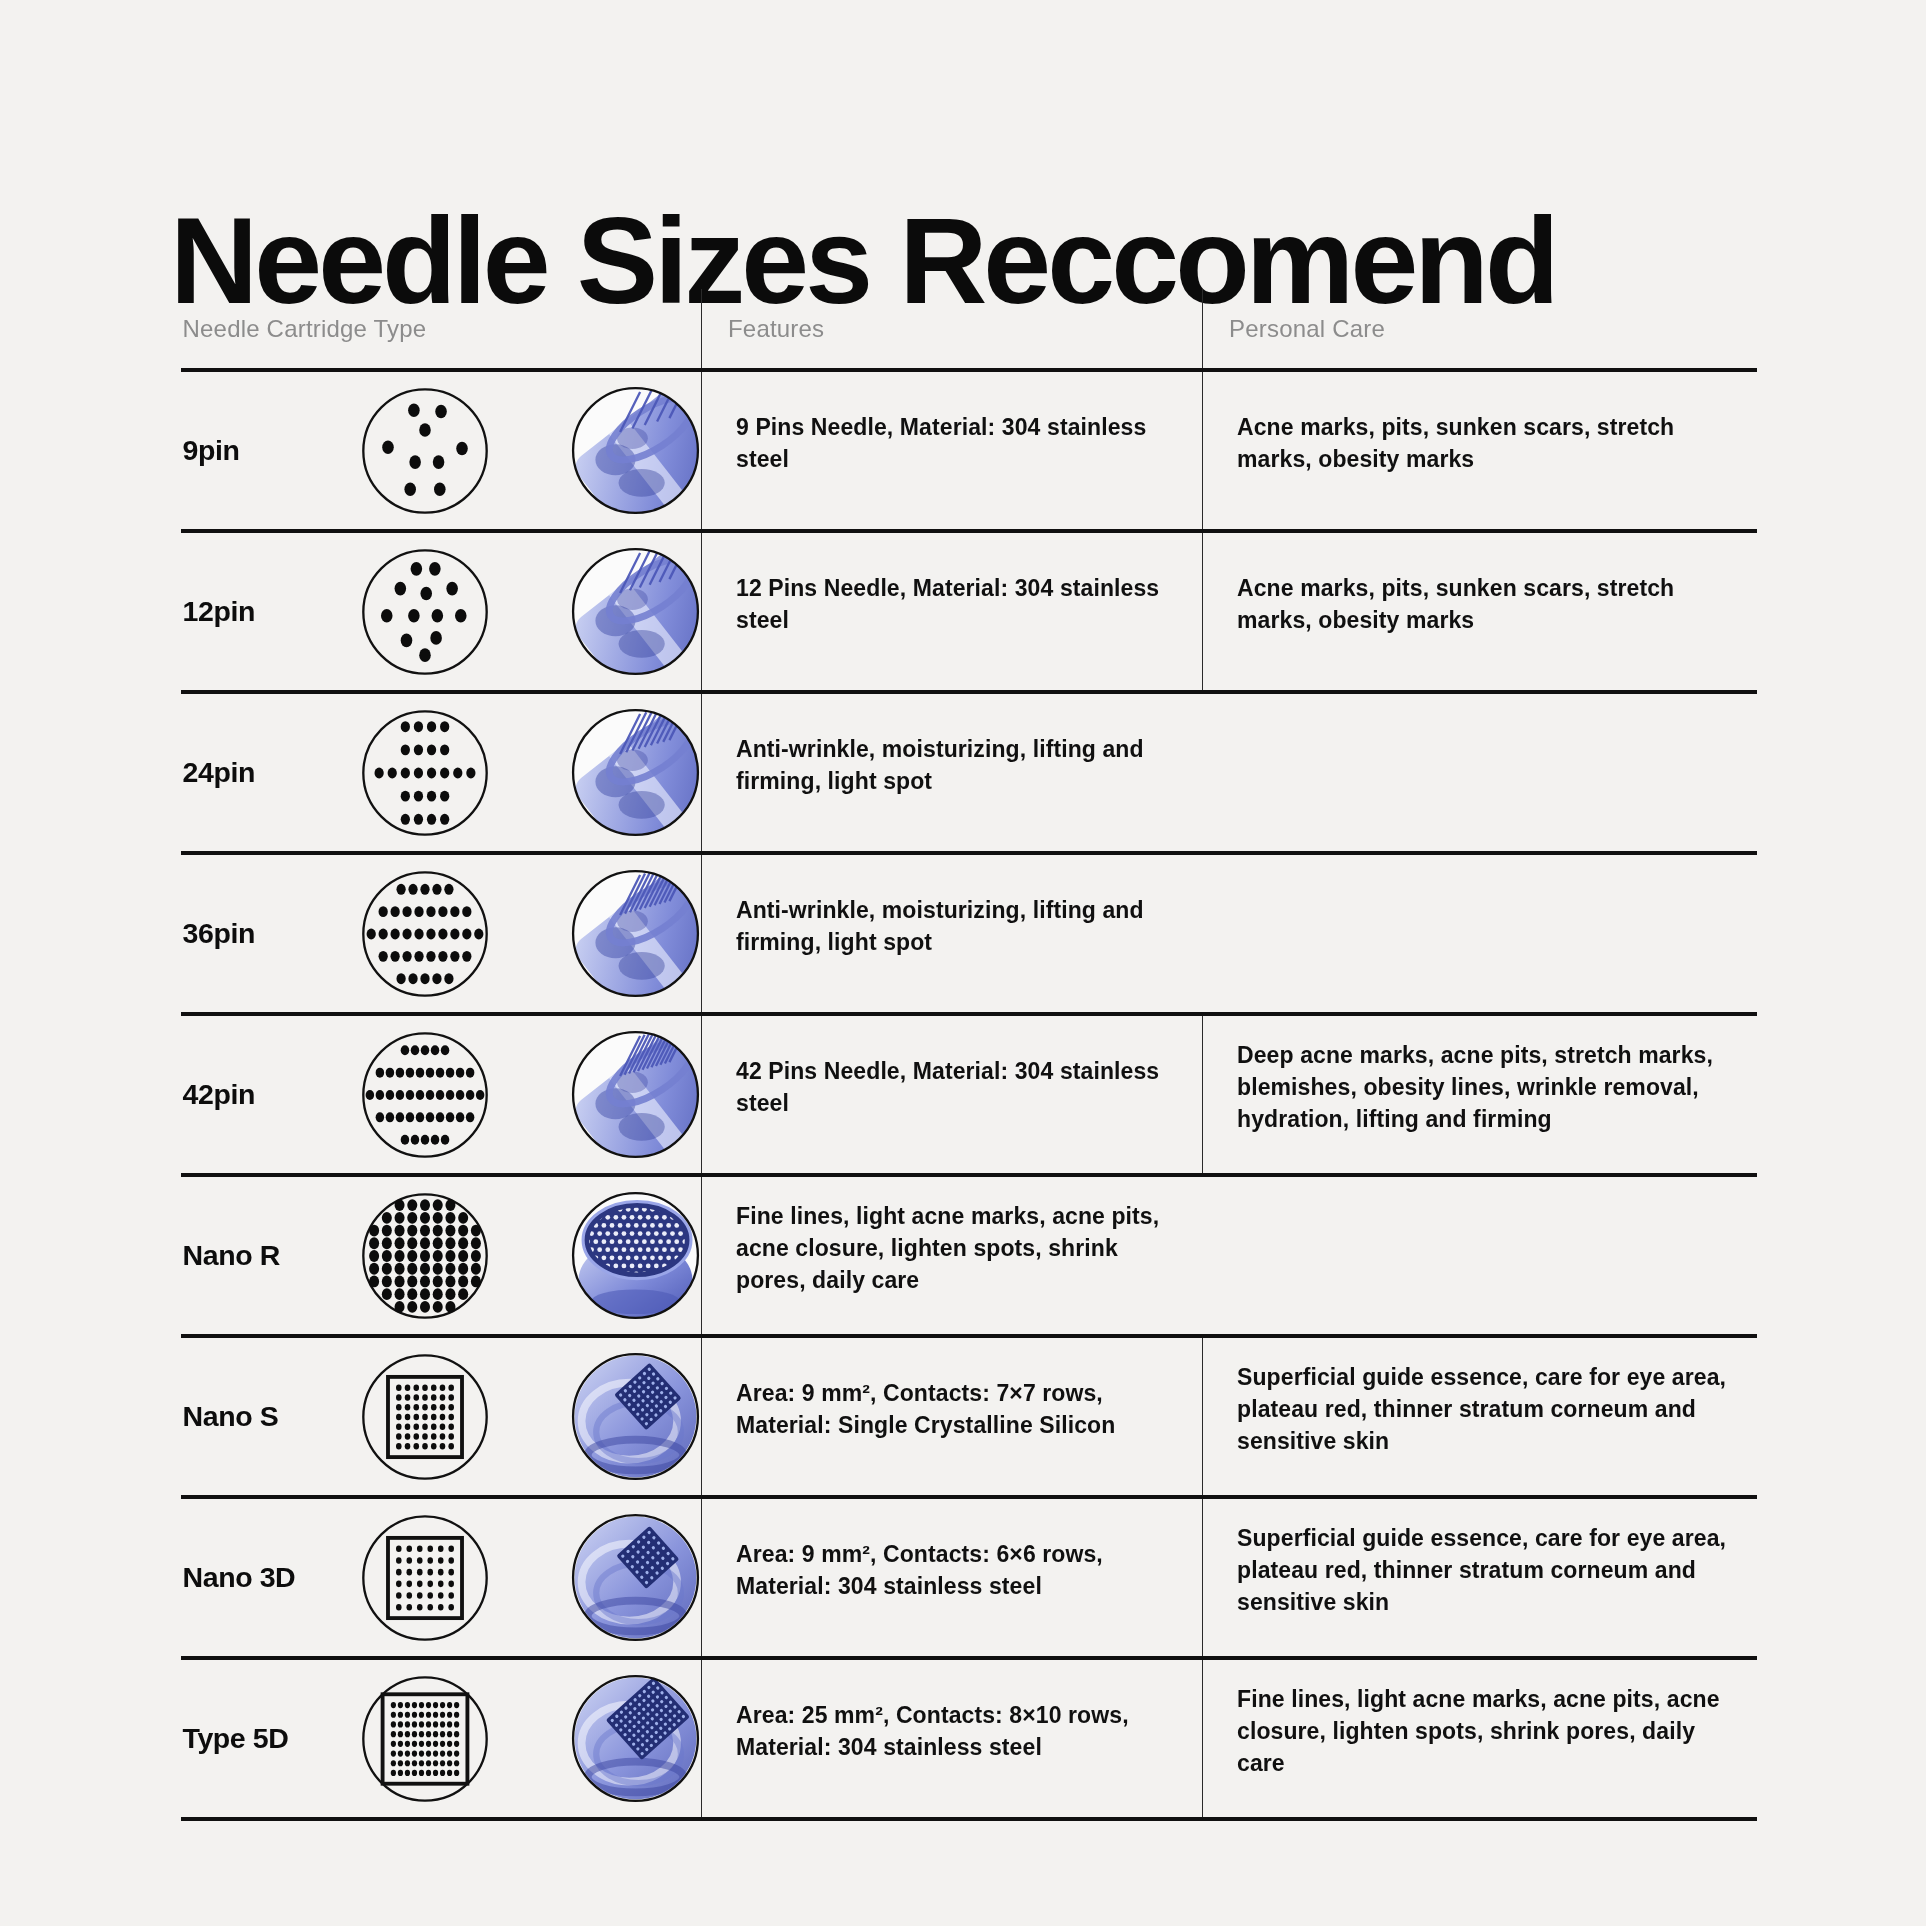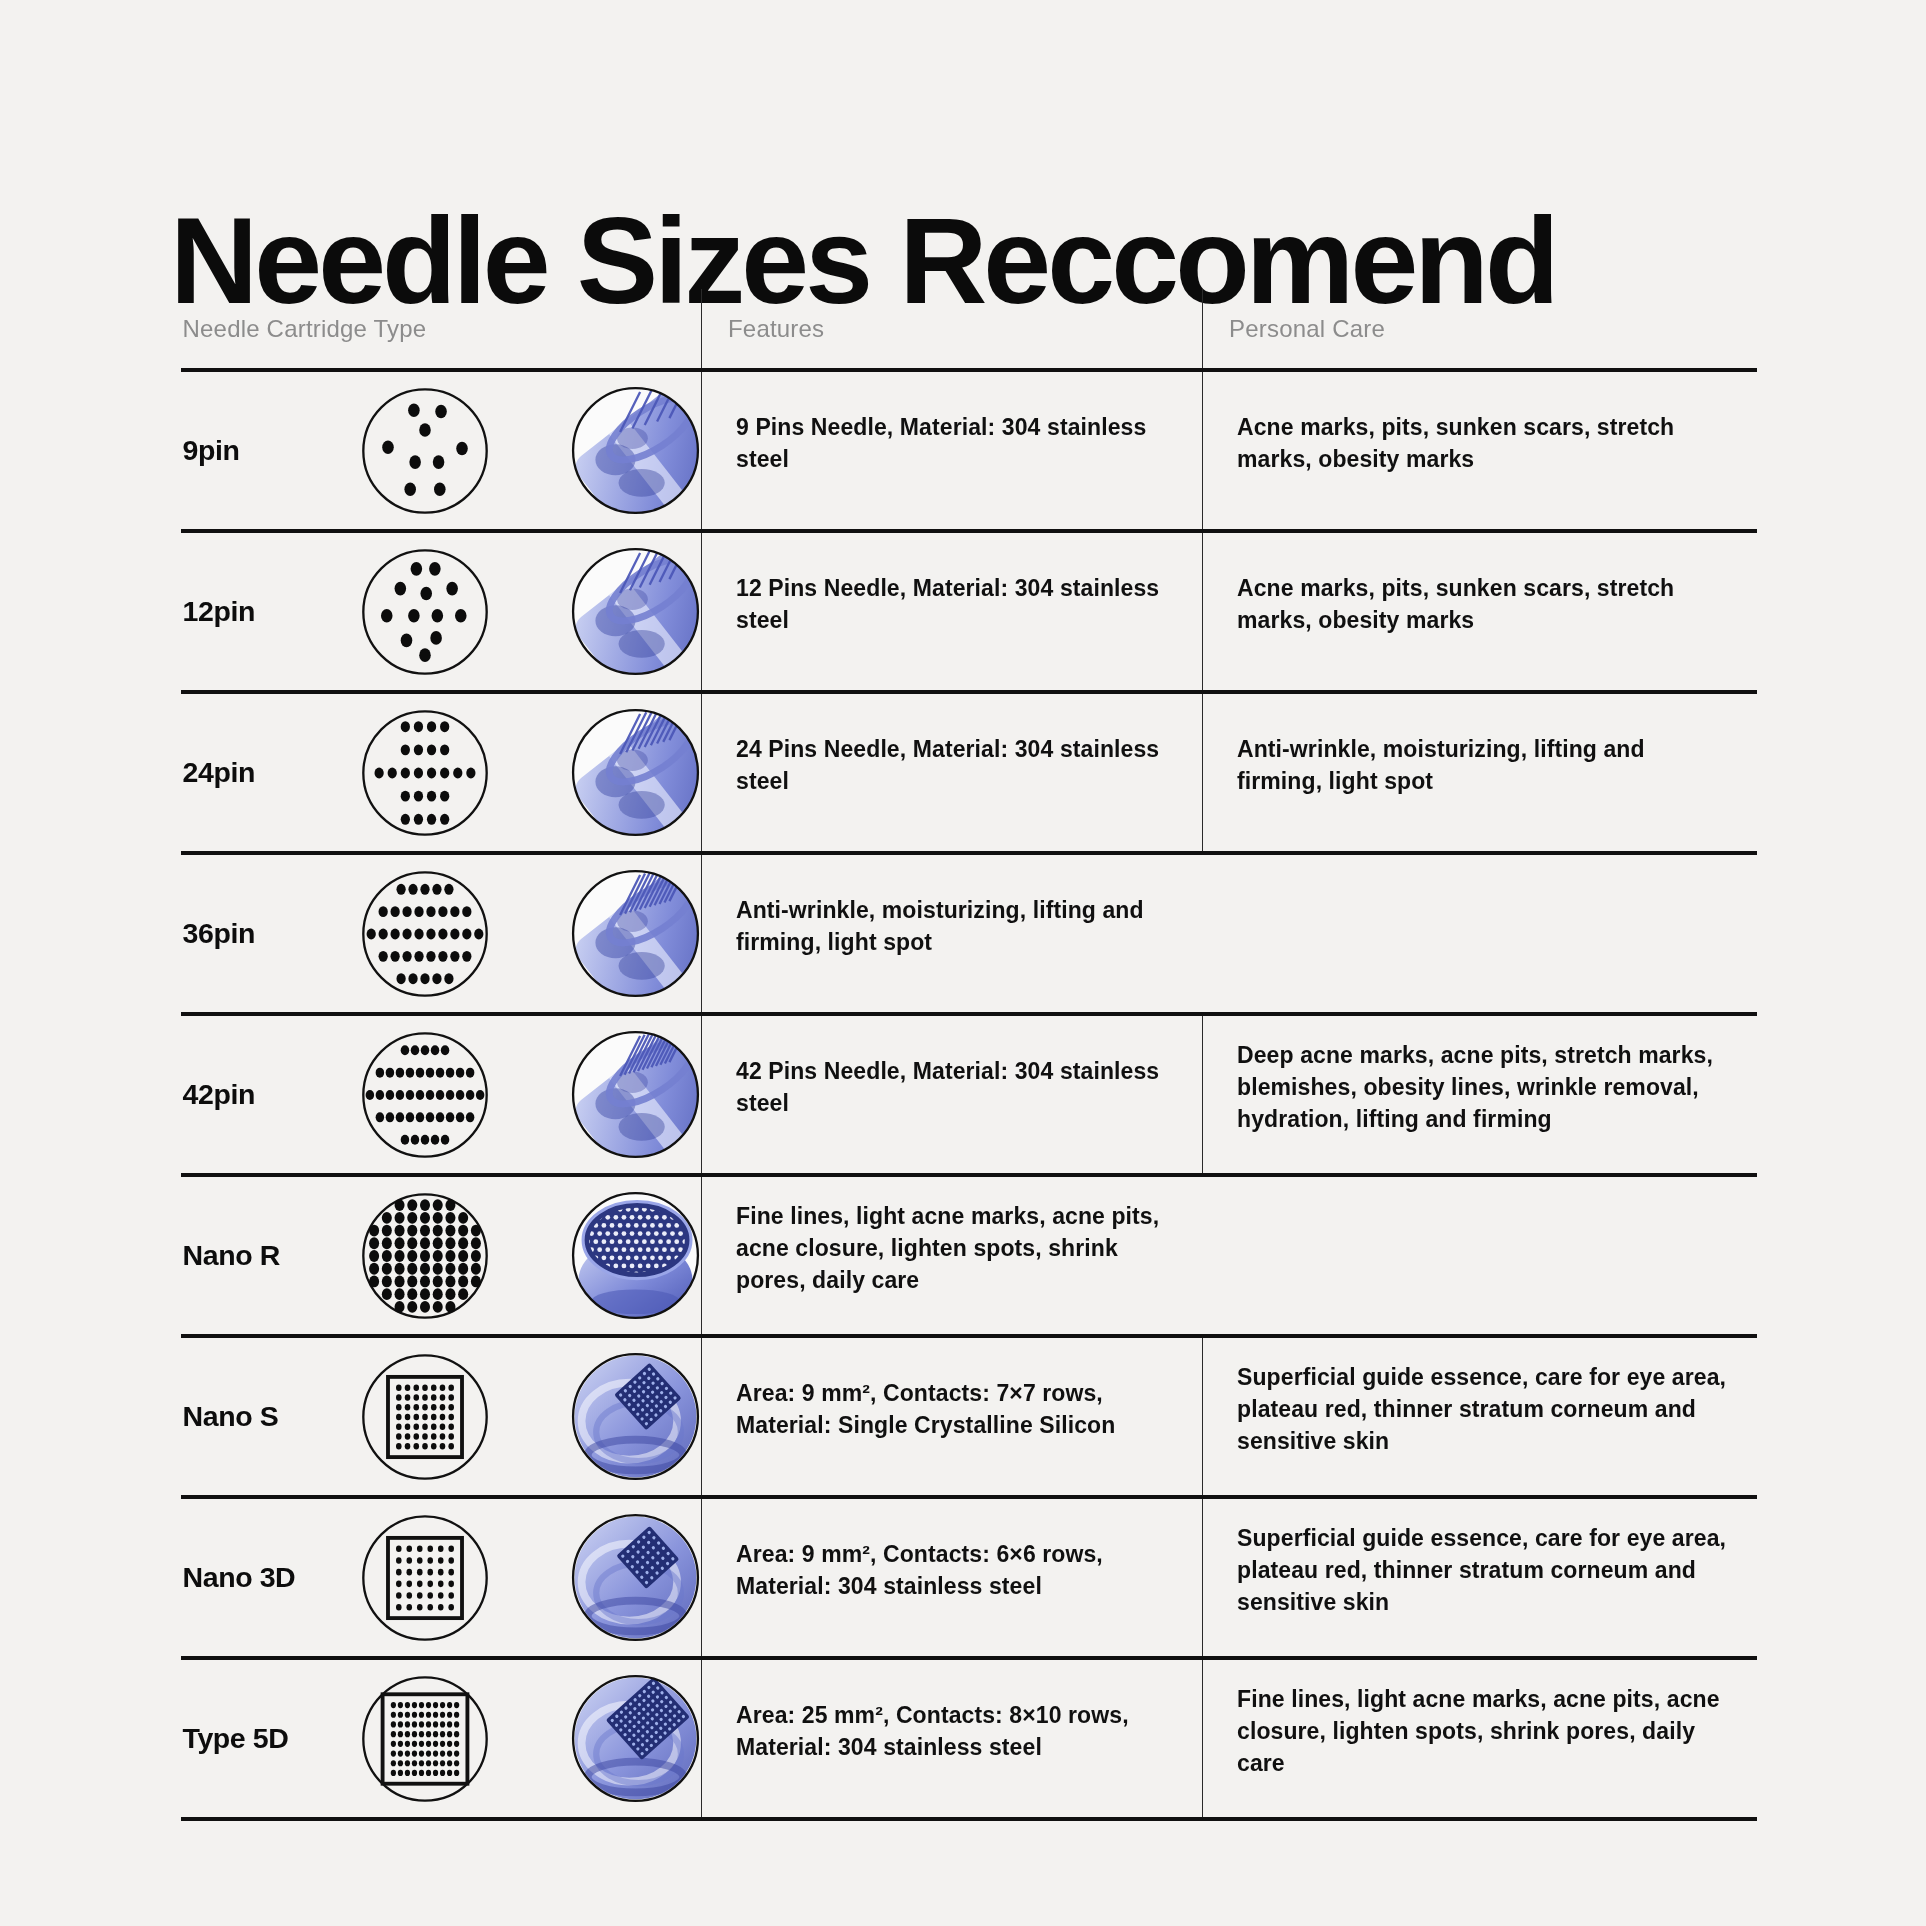--- a/index.html
+++ b/index.html
@@ -215,23 +215,20 @@
                 <line x1="4" y1="-30.75" x2="30" y2="-82.75" stroke="#4c58b8" stroke-width="3" opacity="0.95"></line>
                 <line x1="12" y1="-33" x2="38" y2="-85" stroke="#4c58b8" stroke-width="3" opacity="0.95"></line>
                 <line x1="20" y1="-35.25" x2="46" y2="-87.25" stroke="#4c58b8" stroke-width="3" opacity="0.95"></line>
                 <line x1="28" y1="-37.5" x2="54" y2="-89.5" stroke="#4c58b8" stroke-width="3" opacity="0.95"></line>
                 <line x1="36" y1="-39.75" x2="62" y2="-91.75" stroke="#4c58b8" stroke-width="3" opacity="0.95"></line>
                 <line x1="44" y1="-42" x2="70" y2="-94" stroke="#4c58b8" stroke-width="3" opacity="0.95"></line>
               </g>
               <circle cx="0" cy="0" r="81" fill="none" stroke="#111" stroke-width="3"></circle>
             </svg>
           </div>
-    </div>
-    <div class="cell features">
-      <div>24 Pins Needle, Material: 304 stainless steel</div>
     </div>
     <div class="cell care">
       <div>Anti-wrinkle, moisturizing, lifting and firming, light spot</div>
     </div>
   </div>
 
   <div class="drow">
     <div class="cell typec">
       <div class="typelabel">36pin</div>
       <div class="patwrap">

